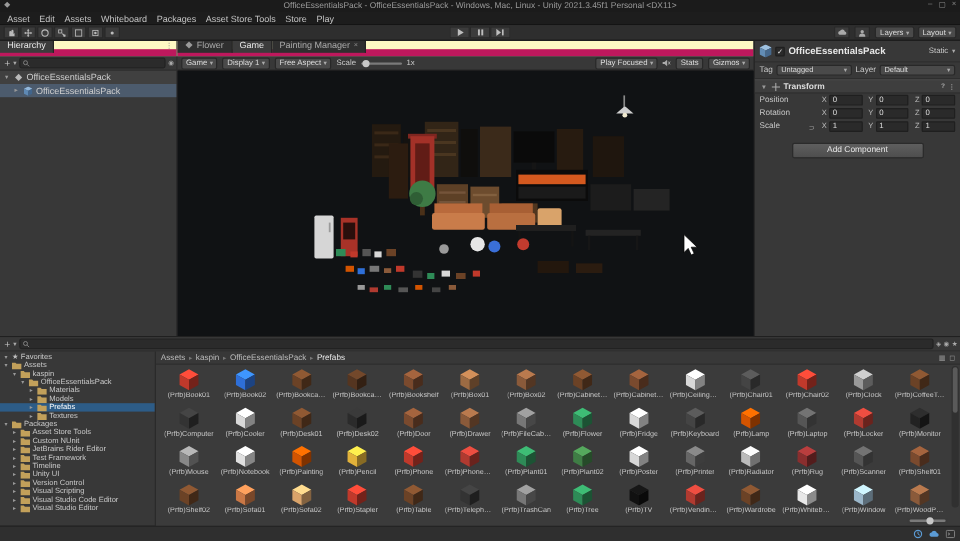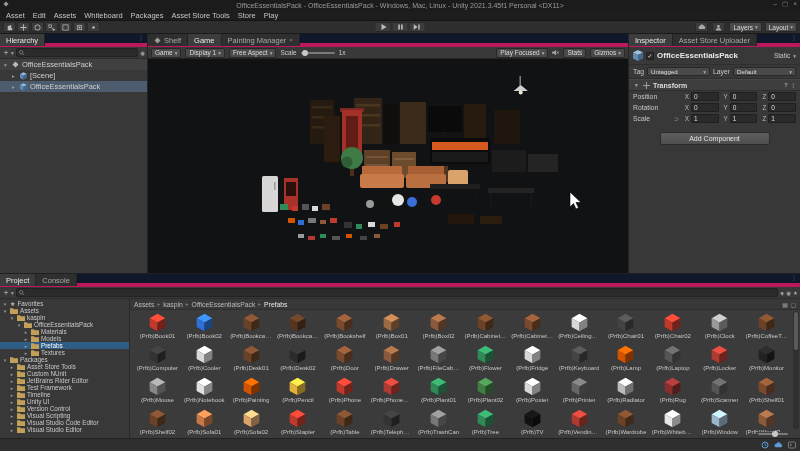--- a/index.html
+++ b/index.html
@@ -11,21 +11,21 @@
 .menubar{flex:0 0 11px;background:#1d1d1d;display:flex;align-items:center;font-size:7.5px;color:#c4c4c4;border-bottom:1px solid #141414;padding-left:2px}
 .menubar span{padding:0 4px;cursor:default}
 .toolbar{flex:0 0 13px;background:#2e2e2e;border-bottom:1px solid #1a1a1a;display:flex;align-items:center;padding:0 3px;position:relative}
 .toolbtn{width:13px;height:10px;background:#3c3c3c;border:1px solid #292929;border-radius:1px;display:flex;align-items:center;justify-content:center;margin-right:1px}
 .playgroup{position:absolute;left:50%;transform:translateX(-50%);display:flex}
 .playbtn{width:17px;height:10px;background:#3c3c3c;border:1px solid #292929;display:flex;align-items:center;justify-content:center}
 .tool-right{margin-left:auto;display:flex;align-items:center;gap:3px}
 .dd{background:#4a4a4a;border:1px solid #282828;border-radius:2px;height:10px;display:inline-flex;align-items:center;padding:0 3px;gap:2px;font-size:6.5px;color:#ddd;white-space:nowrap}
 .caret{font-size:5.5px;color:#aaa}
 .main{flex:1;display:flex;min-height:0}
-.panel-tabs{height:13px;background:#0f172a;display:flex;align-items:flex-start;border-bottom:4px solid #be185d;flex:0 0 13px}
+.panel-tabs{height:13px;background:#fef9c3;display:flex;align-items:center;border-bottom:6px solid #be185d;flex:0 0 13px}
 .ptab{height:12px;display:flex;align-items:center;gap:3px;padding:0 6px;font-size:7.5px;color:#aaa;background:#2f2f2f;border-right:1px solid #242424;white-space:nowrap}
 .ptab.active{background:#3c3c3c;color:#e8e8e8}
 .ptab .x{font-size:6px;color:#888}
 .tabdots{margin-left:auto;font-size:6px;color:#888;padding:0 3px}
 .hierarchy{flex:0 0 148px;background:#383838;border-right:1px solid #242424;display:flex;flex-direction:column}
 .minibar{height:12px;background:#383838;border-bottom:1px solid #2c2c2c;display:flex;align-items:center;padding:0 2px;gap:2px;flex:0 0 12px}
 .plusbtn{font-size:8px;color:#ccc;display:flex;align-items:center;gap:1px}
 .search{flex:1;height:9px;background:#2b2b2b;border:1px solid #222;border-radius:2px;display:flex;align-items:center;padding:0 2px;gap:2px;min-width:0}
 .mag{width:6px;height:6px;flex:0 0 6px}
 .h-row{height:11px;display:flex;align-items:center;font-size:7.5px;gap:3px;color:#cfcfcf;padding-left:2px;white-space:nowrap}
@@ -207,52 +207,41 @@
       <div id="hierarchy-rows">
           <div class="h-row head" style="padding-left: 2px;">
             <span class="arrow">▾</span>
             <span class="ico">
               <svg width="7" height="7" viewBox="0 0 8 8">
                 <rect x="1.6" y="1.6" width="4.8" height="4.8" fill="#b9b9b9" transform="rotate(45 4 4)"></rect>
               </svg>
             </span>
             <span>OfficeEssentialsPack</span>
           </div>
-          <div class="h-row" style="padding-left: 10px;">
-            <span class="arrow">▸</span>
-            <span class="ico">
-              <svg width="7" height="8" viewBox="0 0 10 11">
-                <polygon points="5,0 10,2.5 5,5 0,2.5" fill="#93b9dd"></polygon>
-                <polygon points="0,2.5 5,5 5,11 0,8.5" fill="#5e89b4"></polygon>
-                <polygon points="10,2.5 5,5 5,11 10,8.5" fill="#41658c"></polygon>
-              </svg>
-            </span>
-            <span>[Scene]</span>
-          </div>
           <div class="h-row sel" style="padding-left: 10px;">
             <span class="arrow">▸</span>
             <span class="ico">
               <svg width="7" height="8" viewBox="0 0 10 11">
                 <polygon points="5,0 10,2.5 5,5 0,2.5" fill="#93b9dd"></polygon>
                 <polygon points="0,2.5 5,5 5,11 0,8.5" fill="#5e89b4"></polygon>
                 <polygon points="10,2.5 5,5 5,11 10,8.5" fill="#41658c"></polygon>
               </svg>
             </span>
             <span>OfficeEssentialsPack</span>
           </div>
         </div>
     </div>
 
     <div class="center">
       <div class="panel-tabs">
         <span class="ptab">
           <svg width="7" height="7" viewBox="0 0 8 8">
               <rect x="1.6" y="1.6" width="4.8" height="4.8" fill="#9a9a9a" transform="rotate(45 4 4)"></rect>
             </svg>
-          <span>Shelf</span>
+          <span>Flower</span>
           </span>
         <span class="ptab active">
             <span>Game</span>
           </span>
         <span class="ptab">
             <span>Painting Manager</span>
             <span class="x">×</span>
           </span>
       </div>
       <div class="gametoolbar">
@@ -396,29 +385,20 @@
               <rect x="198" y="180" width="6" height="4" fill="#d35400"></rect>
             <rect x="212" y="182" width="7" height="4" fill="#444"></rect>
               <rect x="226" y="180" width="6" height="4" fill="#8a5a3a"></rect>
           </g>
           <polygon points="422,138 422,153 425.5,149.5 428,155 430.5,153.8 428,148.5 433,148.5" fill="#ffffff" stroke="#000000" stroke-width="0.6"></polygon>
         </svg>
       </div>
     </div>
 
     <div class="inspector">
-      <div class="panel-tabs">
-        <span class="ptab active">
-            <span>Inspector</span>
-          </span>
-        <span class="ptab">
-            <span>Asset Store Uploader</span>
-          </span>
-        <span class="tabdots">⋮</span>
-      </div>
       <div class="insp-header">
         <span class="ico">
             <svg width="10" height="11" viewBox="0 0 10 11">
               <polygon points="5,0 10,2.5 5,5 0,2.5" fill="#9ec1e0"></polygon>
               <polygon points="0,2.5 5,5 5,11 0,8.5" fill="#628cb4"></polygon>
               <polygon points="10,2.5 5,5 5,11 10,8.5" fill="#46688c"></polygon>
             </svg>
           </span>
         <span class="chk">✓</span>
         <span class="objname">OfficeEssentialsPack</span>
@@ -479,29 +459,20 @@
             <span class="nfield">1</span>
             <span class="axis">Z</span>
             <span class="nfield">1</span>
           </div>
         </div>
       <div class="addcomp">Add Component</div>
     </div>
   </div>
 
   <div class="bottom">
-    <div class="panel-tabs">
-      <span class="ptab active">
-          <span>Project</span>
-        </span>
-      <span class="ptab">
-          <span>Console</span>
-        </span>
-      <span class="tabdots">⋮</span>
-    </div>
     <div class="minibar">
       <span class="plusbtn">＋<span class="caret">▾</span></span>
       <span class="search">
         <svg class="mag" viewBox="0 0 8 8">
             <circle cx="3" cy="3" r="2.2" fill="none" stroke="#888" stroke-width="1"></circle>
             <path d="M4.8 4.8 L7 7" stroke="#888" stroke-width="1"></path>
           </svg>
       </span>
       <span class="caret">◈</span>
       <span class="caret">◉</span>

